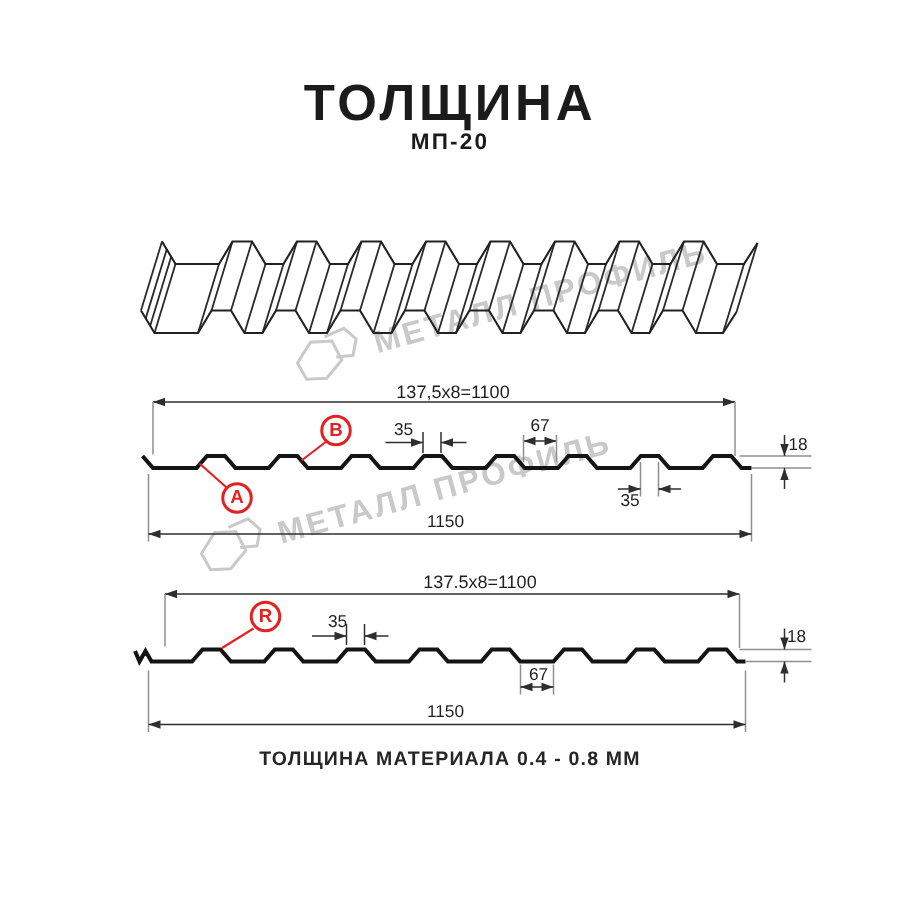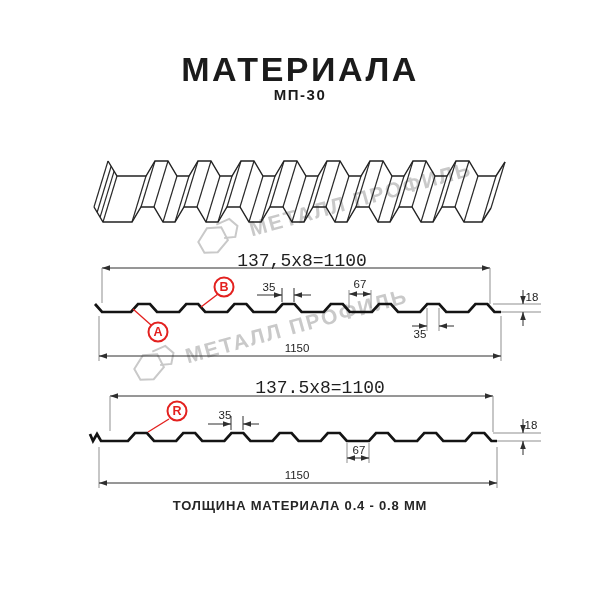--- a/index.html
+++ b/index.html
@@ -12,33 +12,33 @@
   .footer{position:absolute;top:498px;left:0;width:100%;text-align:center;
           font-size:13px;font-weight:700;letter-spacing:0.8px;color:#262626;}
   .wm{position:absolute;height:40px;display:flex;align-items:center;gap:9px;
       transform-origin:left center;transform:rotate(-15.5deg);z-index:1;pointer-events:none;}
   .wm-text{font-size:21px;font-weight:700;letter-spacing:2px;color:#c9c9c9;white-space:nowrap;}
   #wm1{left:195px;top:225px;}
   #wm2{left:131px;top:352px;}
   #draw{position:absolute;left:0;top:0;z-index:2;}
   .dim{position:absolute;z-index:3;font-size:11.5px;color:#1e1e1e;white-space:nowrap;
        transform:translate(-50%,-50%);}
-  .dim.big{font-size:18px;font-family:Liberation Mono, monospace;}
+  .dim.big{font-size:12px;}
   .badge{position:absolute;z-index:4;width:17px;height:17px;border:2.2px solid var(--accent,#e3211f);
          border-radius:50%;color:var(--accent,#e3211f);font-size:12.5px;font-weight:700;
          display:flex;align-items:center;justify-content:center;transform:translate(-50%,-50%);
          background:transparent;line-height:1;}
 </style>
 </head>
 <body>
 
 <div id="canvas">
 
-  <div class="title">МАТЕРИАЛА</div>
-  <div class="subtitle">МП-30</div>
+  <div class="title">ТОЛЩИНА</div>
+  <div class="subtitle">МП-20</div>
 
   <div class="wm" id="wm1">
     <svg width="48" height="40" viewBox="0 0 48 40">
       <path d="M4,18 L16,7 L30,10 L33,24 L20,33 L7,30 Z" fill="none" stroke="#c9c9c9" stroke-width="2"></path>
       <path d="M26,6 L40,4 L46,13 L41,23 L30,21" fill="none" stroke="#c9c9c9" stroke-width="2"></path>
     </svg>
     <span class="wm-text">МЕТАЛЛ ПРОФИЛЬ</span>
   </div>
 
   <div class="wm" id="wm2">

